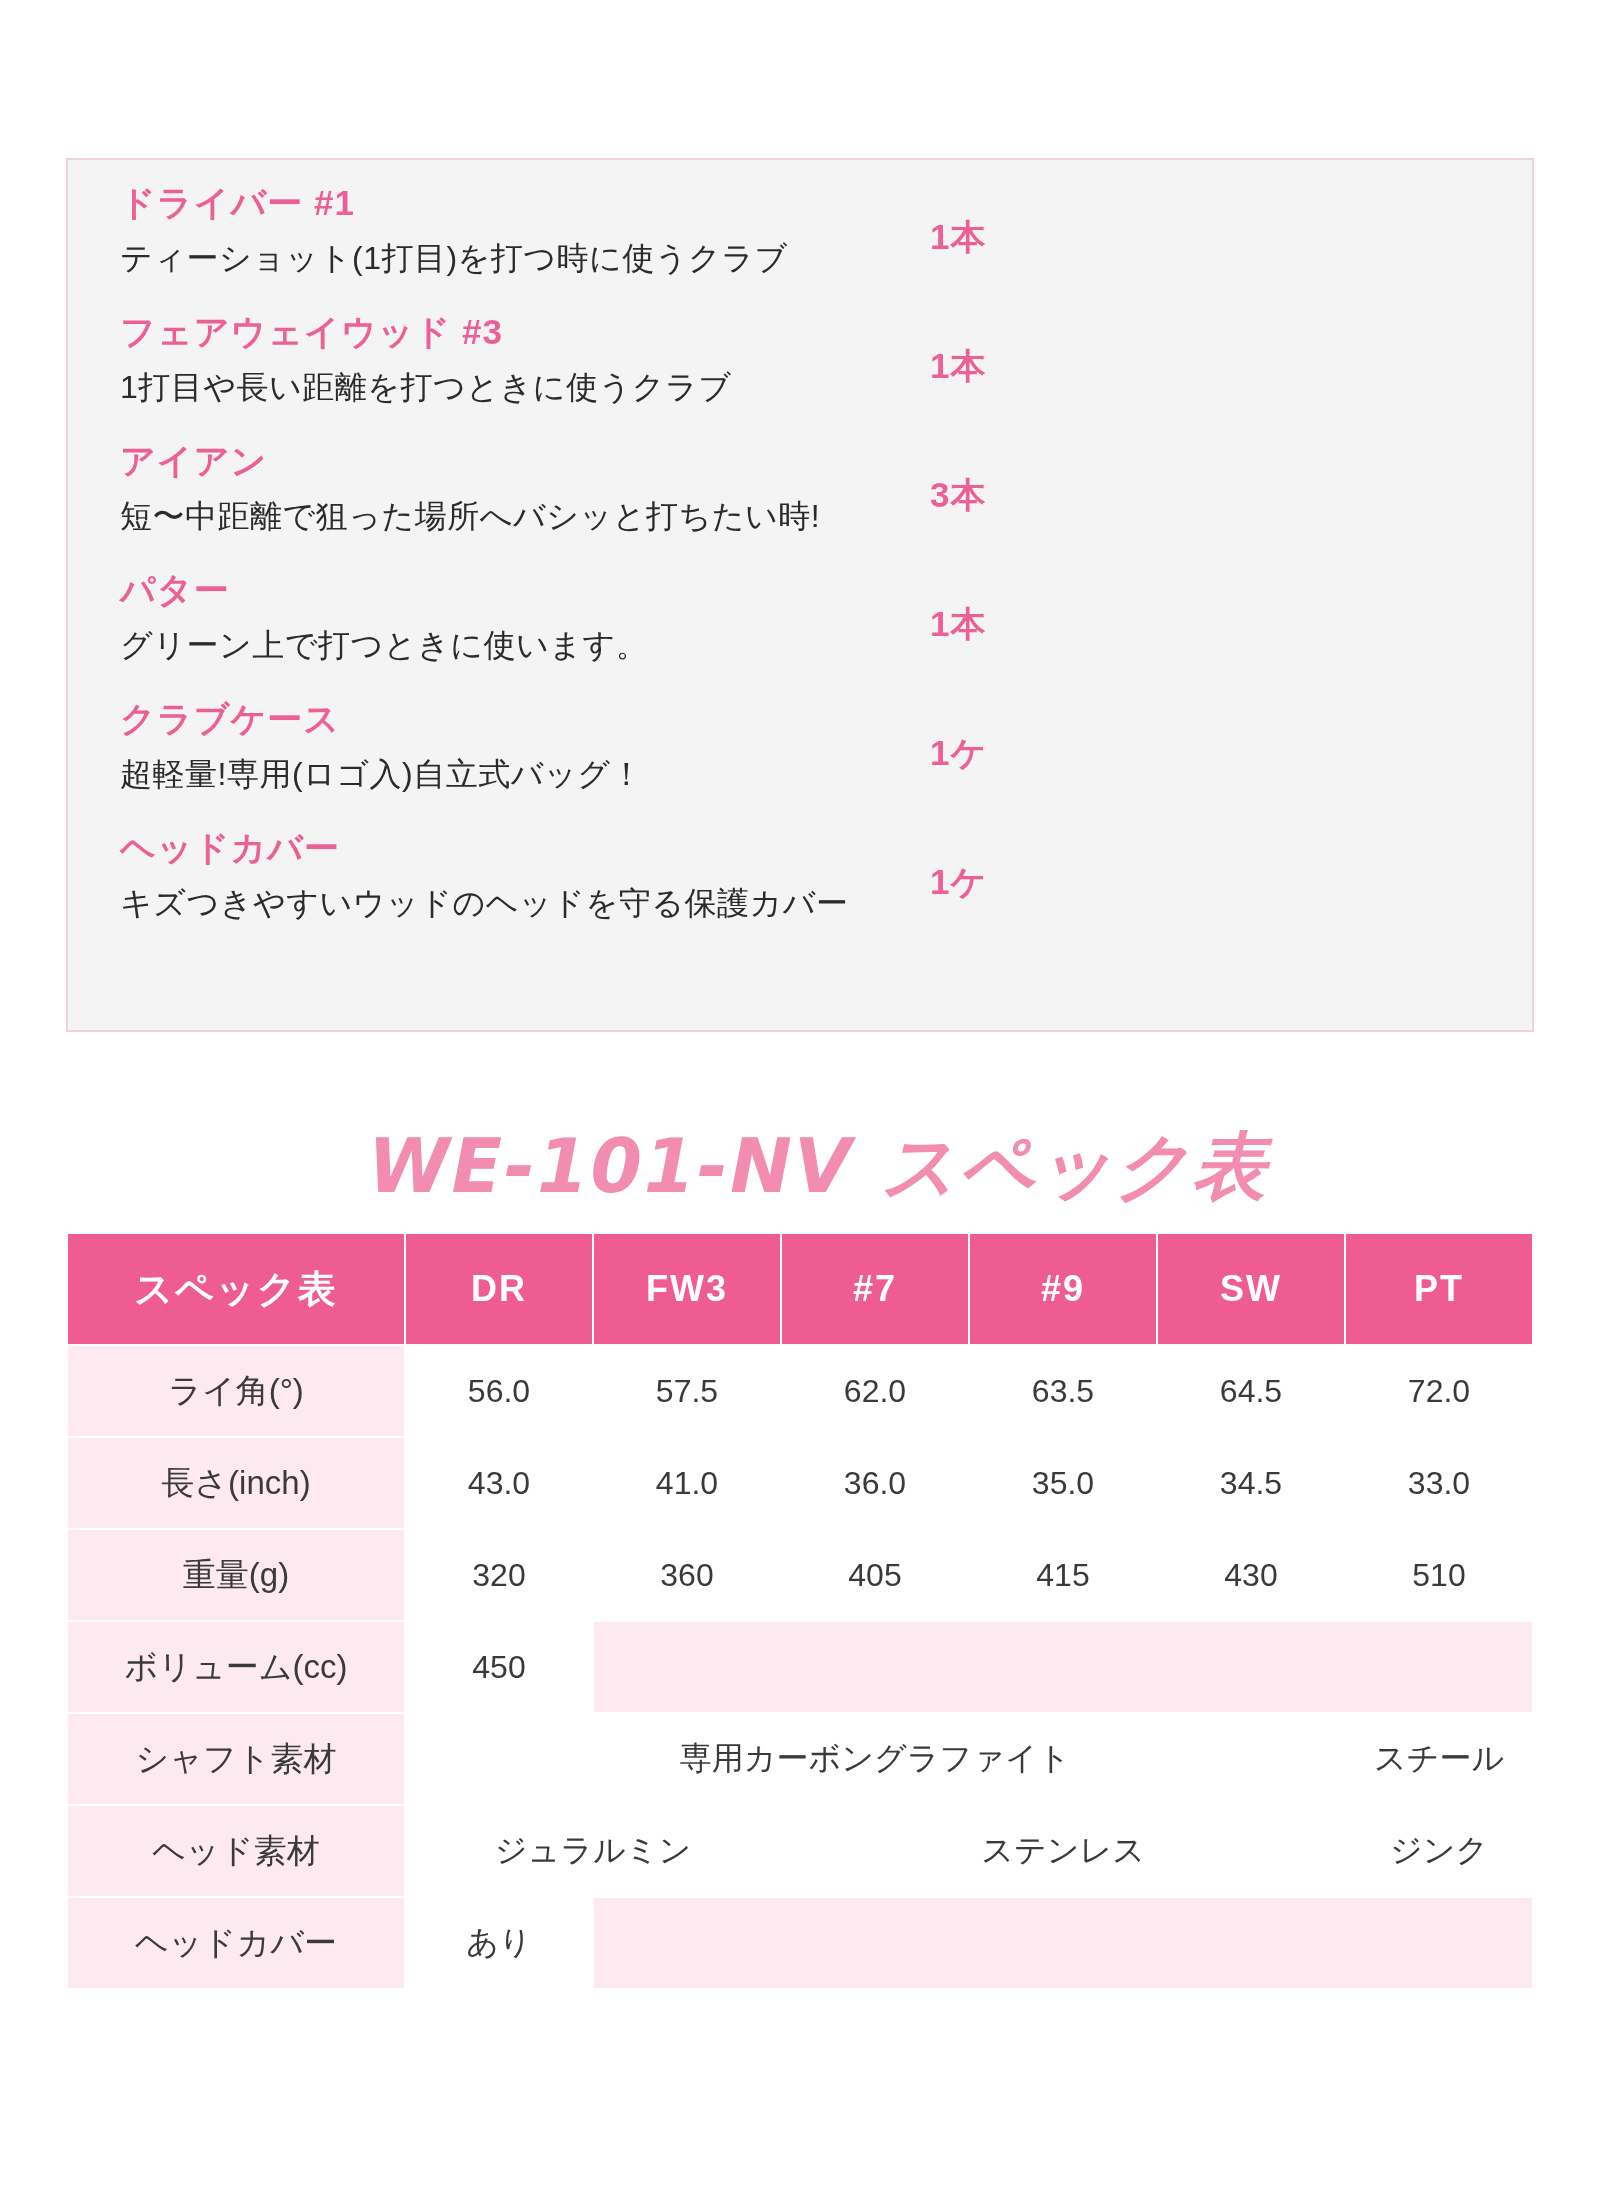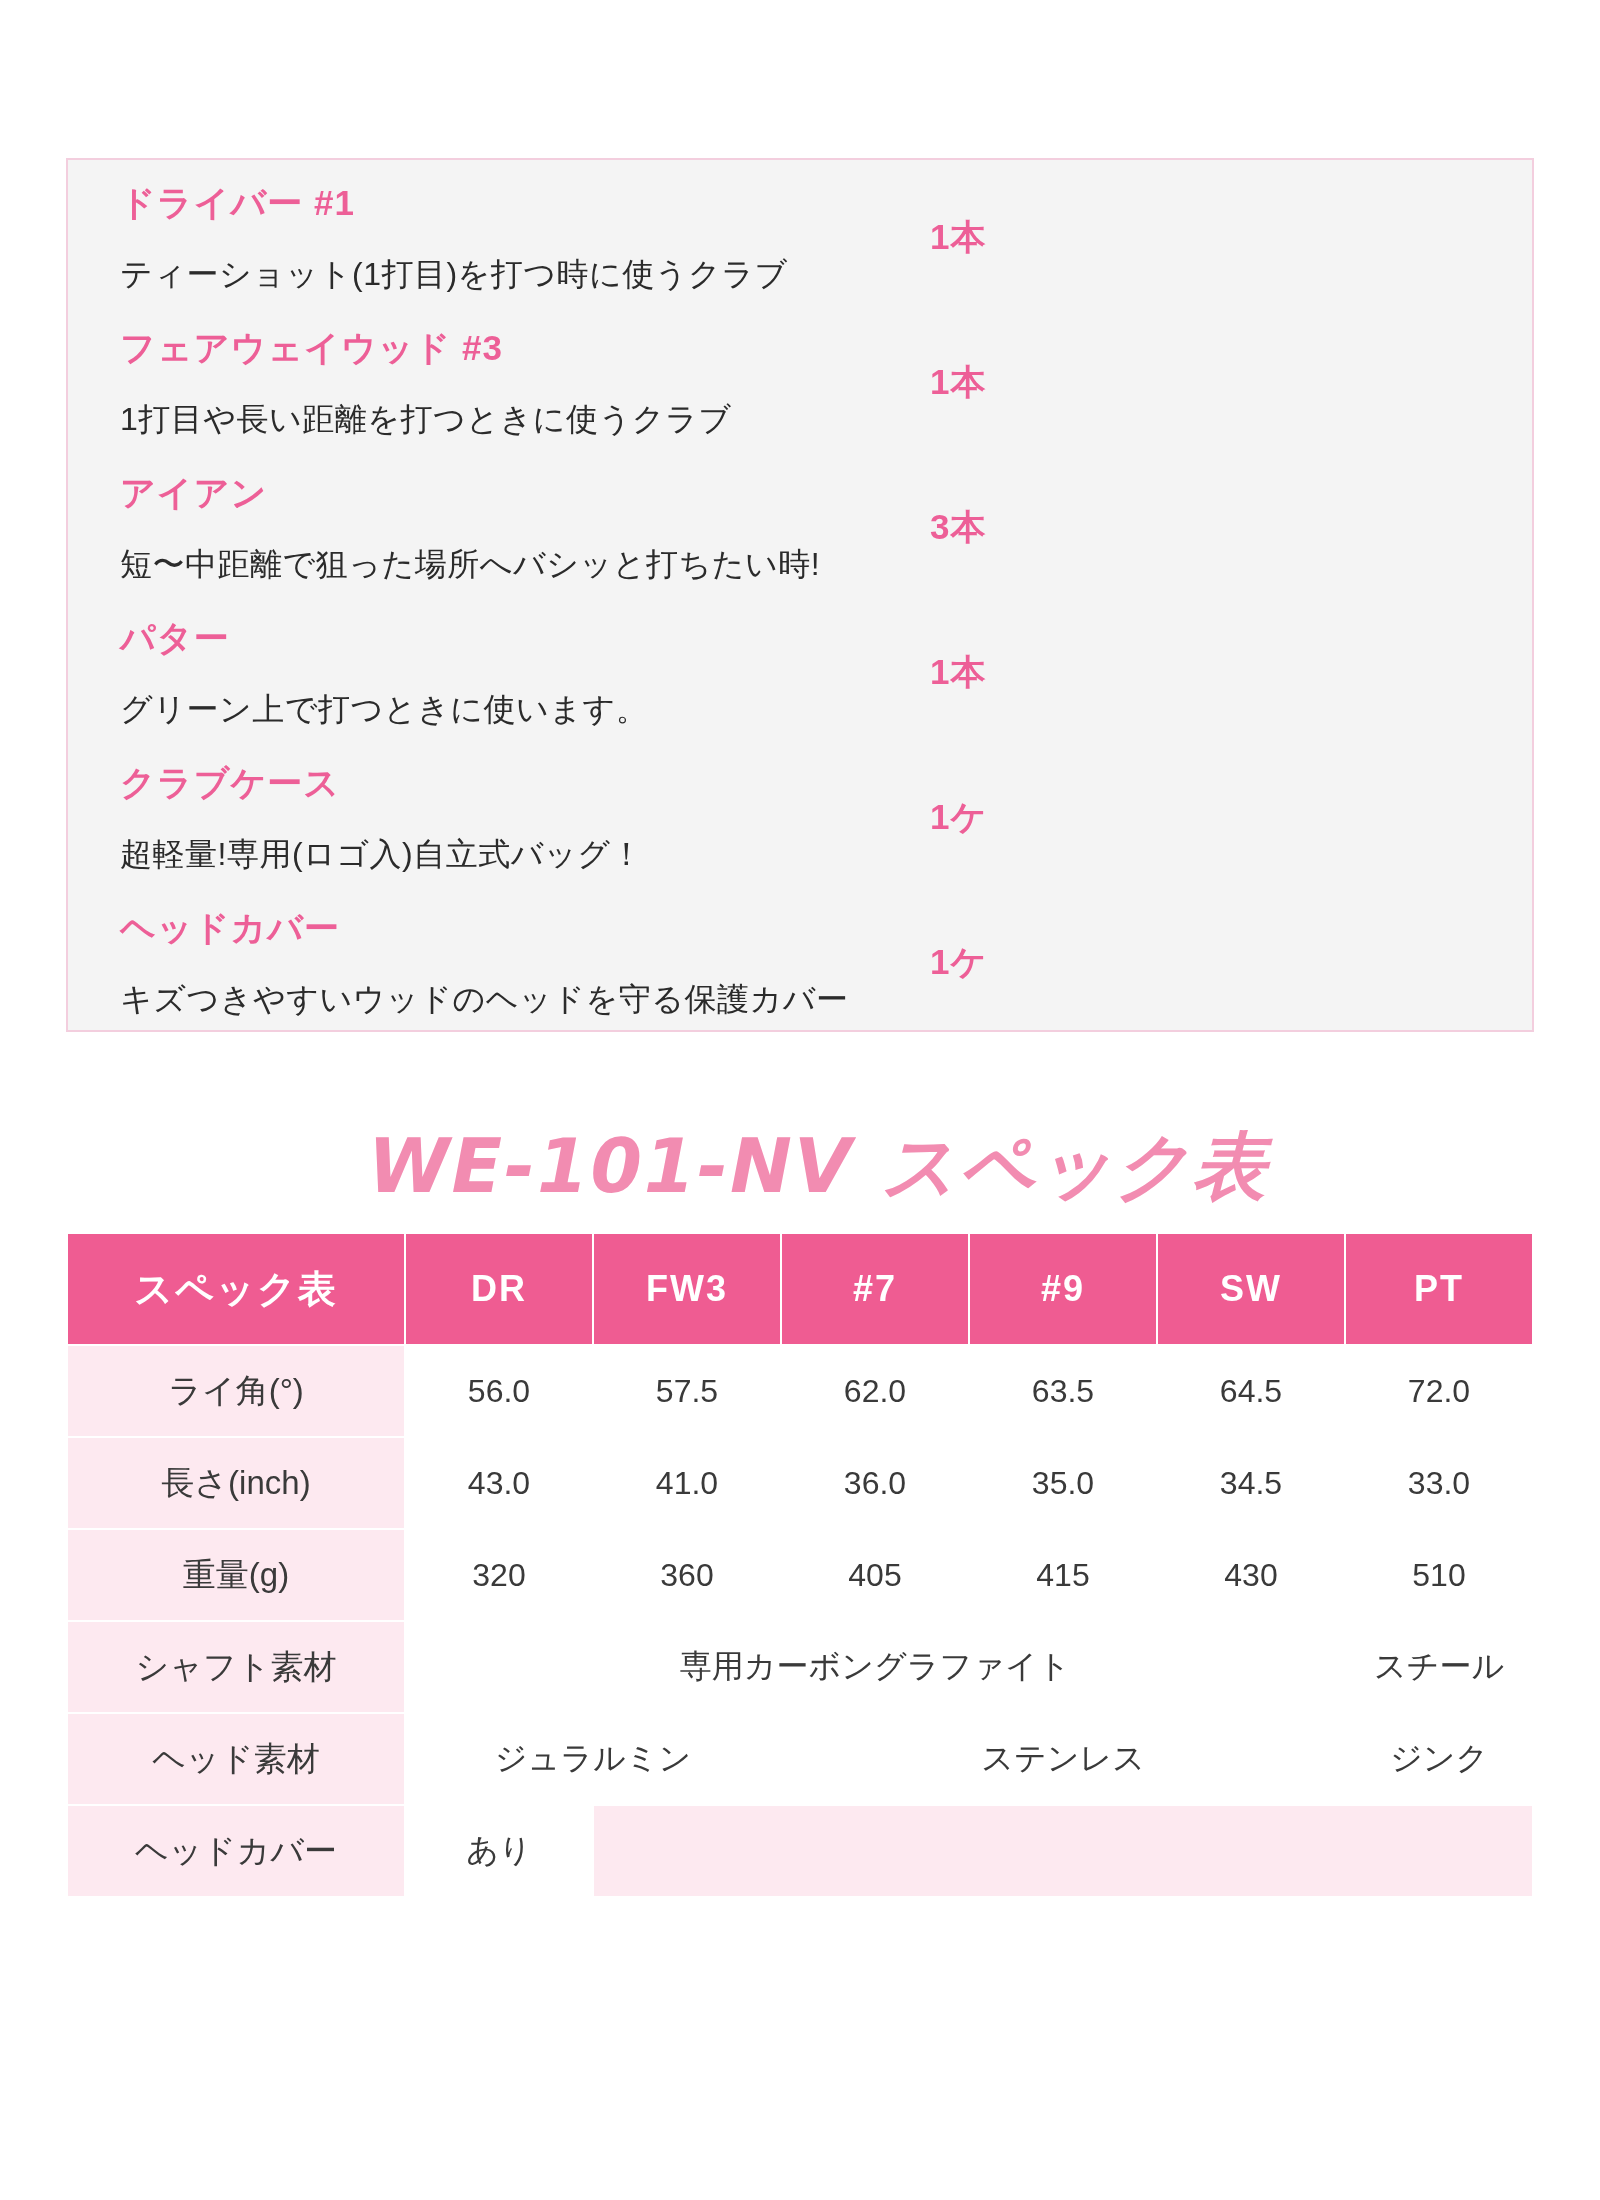--- a/index.html
+++ b/index.html
@@ -51,21 +51,21 @@
     letter-spacing: 1px;
     position: absolute;
     left: 810px;
     white-space: nowrap;
     margin-top: 34px;
   }
   .club-head { position: relative; }
   .club-desc {
     color: #2b2b2b;
     font-size: 32px;
-    margin-top: 26px;
+    margin-top: 10px;
     letter-spacing: 0.5px;
     white-space: nowrap;
   }
 
   
   .spec-title {
     position: absolute;
     top: 1068px;
     left: 0;
     width: 1600px;
@@ -223,20 +223,25 @@
         <tr>
           <td class="rowlabel">重量(g)</td>
           <td class="val">320</td>
           <td class="val">360</td>
           <td class="val">405</td>
           <td class="val">415</td>
           <td class="val">430</td>
           <td class="val">510</td>
         </tr>
         <tr>
+          <td class="rowlabel">ボリューム(cc)</td>
+          <td class="val">450</td>
+          <td class="empty" colspan="5"></td>
+        </tr>
+        <tr>
           <td class="rowlabel">シャフト素材</td>
           <td class="val" colspan="5">専用カーボングラファイト</td>
           <td class="val">スチール</td>
         </tr>
         <tr>
           <td class="rowlabel">ヘッド素材</td>
           <td class="val" colspan="2">ジュラルミン</td>
           <td class="val" colspan="3">ステンレス</td>
           <td class="val">ジンク</td>
         </tr>

